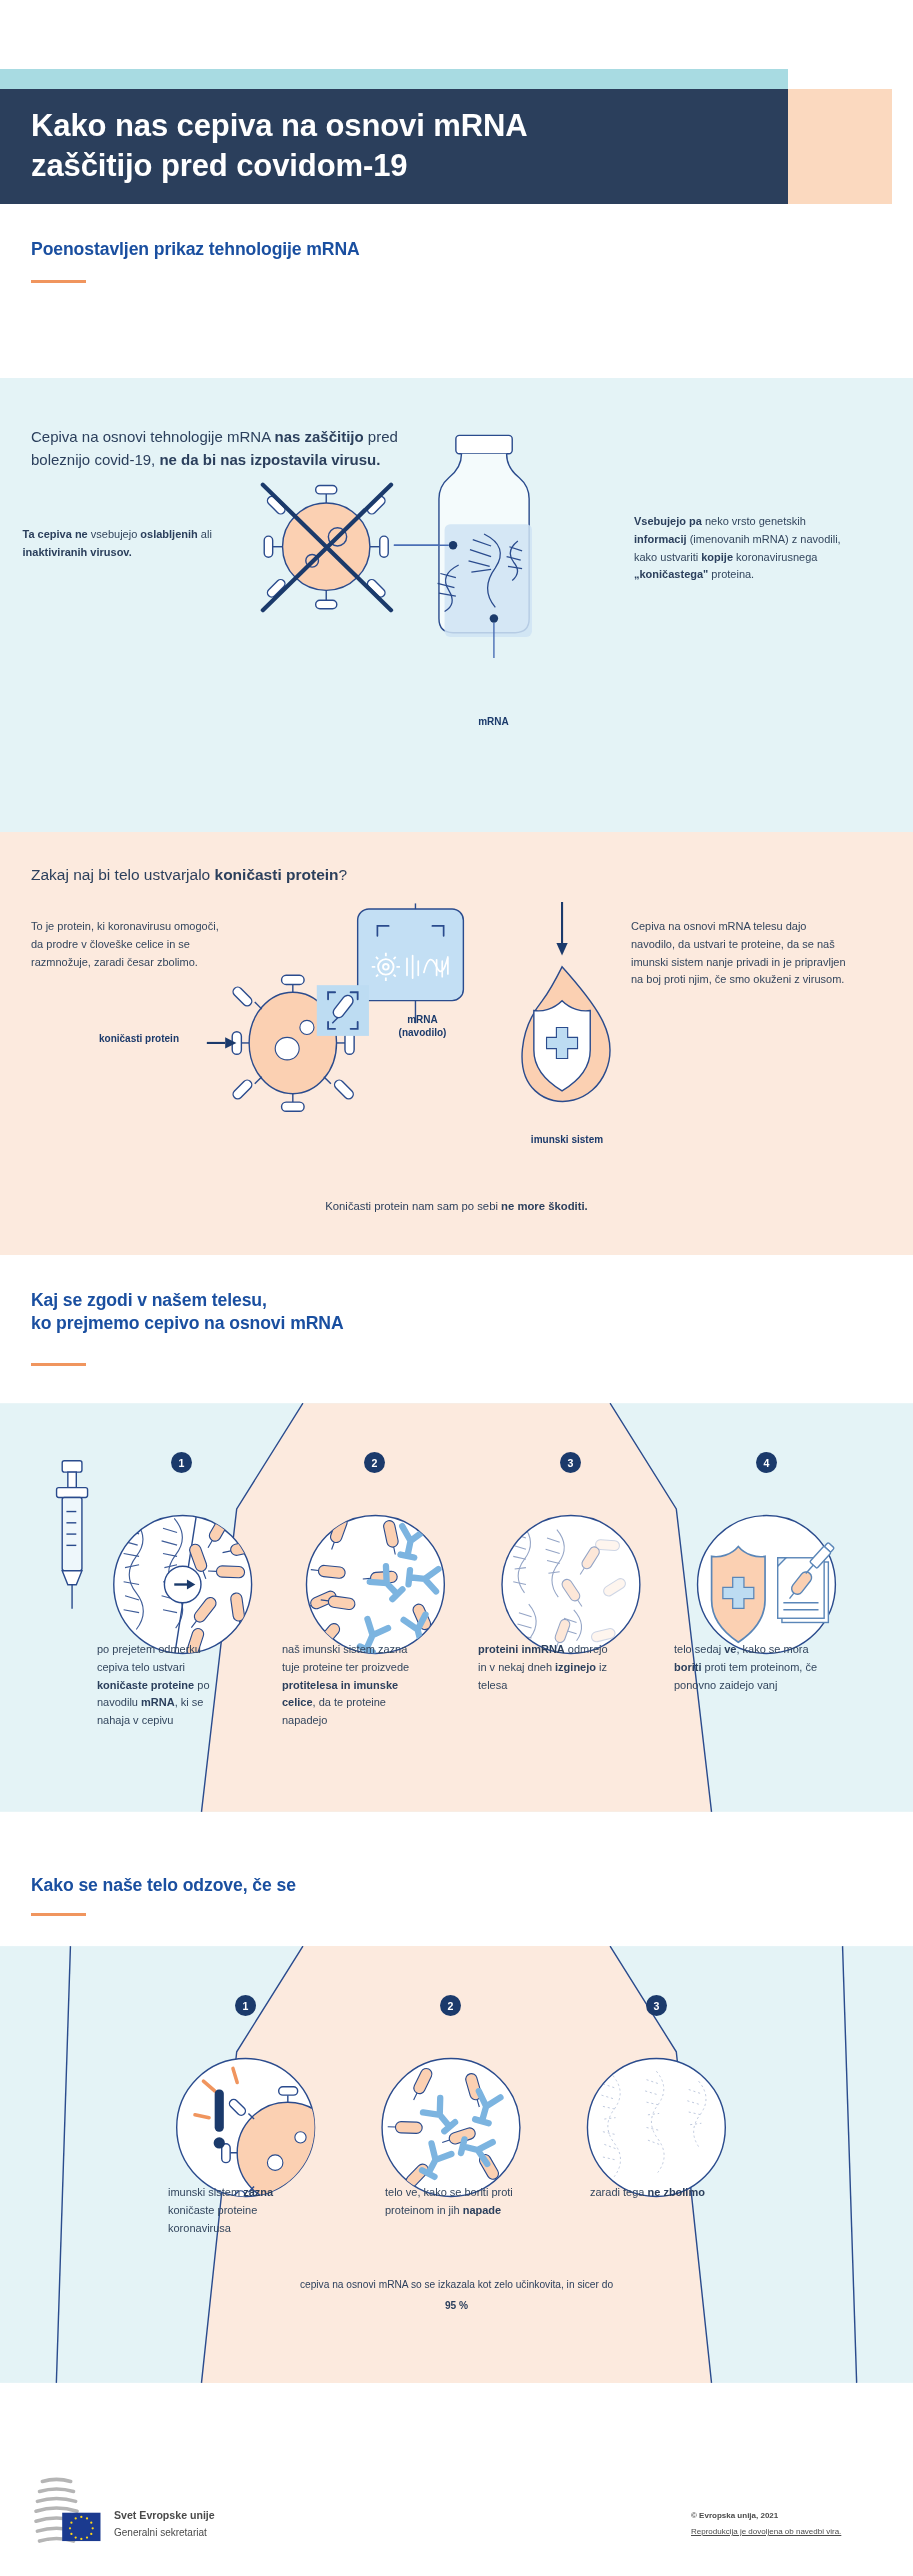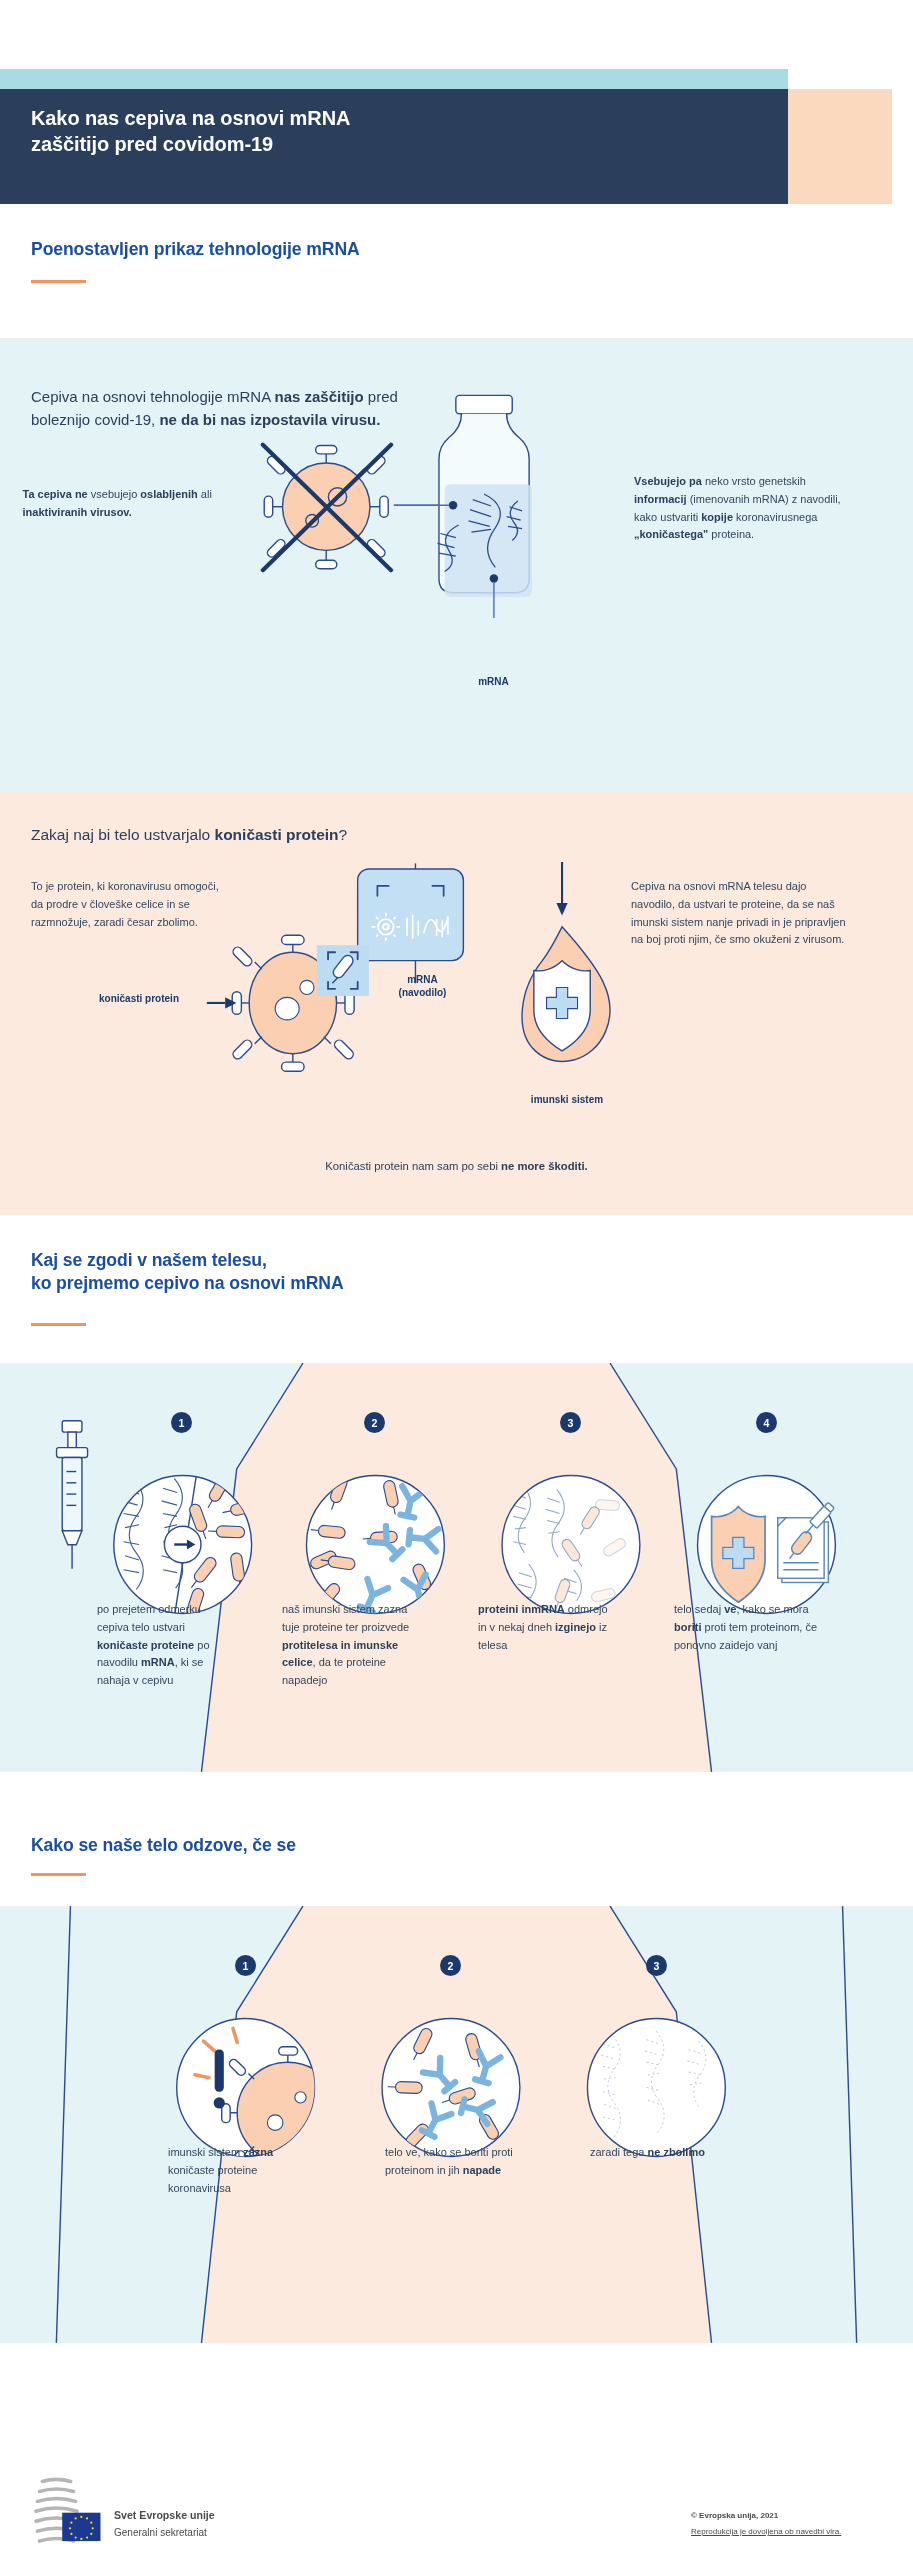--- a/index.html
+++ b/index.html
@@ -25,21 +25,21 @@
     --body-text:   #33465e;
   }
 
   
   .header-wrap { position: relative; width: 913px; height: 204px; }
   .hdr-cyan  { position: absolute; left: 0;    top: 69px;  width: 788px; height: 20px;  background: #a8dbe2; }
   .hdr-peach { position: absolute; left: 788px; top: 89px; width: 104px; height: 115px; background: #fbd9bf; }
   .hdr-navy  { position: absolute; left: 0;    top: 89px; width: 788px; height: 115px; background: #2b3f5c; }
   .hdr-title {
     position: absolute; left: 31px; top: 106px; width: 733px;
-    color: #ffffff; font-size: 20px; font-weight: bold; line-height: 1.28;
+    color: #ffffff; font-size: 31px; font-weight: bold; line-height: 1.28;
     letter-spacing: -0.1px;
   }
 
   
   .sec-head {
     color: #1a4fa0; font-size: 17.6px; font-weight: bold; line-height: 1.3;
     letter-spacing: -0.1px;
   }
   .rule { width: 55px; height: 2.8px; background: #f0955e; margin-top: 11.3px; }
 
@@ -76,21 +76,21 @@
 <div class="header-wrap">
   <div class="hdr-cyan"></div>
   <div class="hdr-peach"></div>
   <div class="hdr-navy"></div>
   <div class="hdr-title">
     <div>Kako nas cepiva na osnovi mRNA</div>
     <div>zaščitijo pred covidom-19</div>
   </div>
 </div>
 
-<div style="position:relative; height:134px;padding-left:48px;">
+<div style="position:relative; height:174px;padding-left:48px;">
   <div class="sec-head" style="position:absolute; left:31px; top:34px;">Poenostavljen prikaz tehnologije mRNA</div>
   <div class="rule" style="position:absolute; left:31px; top:65px;"></div>
 </div>
 
 <div class="band cyan" style="height:454px; position:relative;">
 
   <div class="lead" style="position:absolute; left:31px; top:48px; width:395px;">
     <span>Cepiva na osnovi tehnologije mRNA </span><b>nas zaščitijo</b><span> pred boleznijo covid-19, </span><b>ne da bi nas izpostavila virusu.</b>
   </div>
 
@@ -623,20 +623,24 @@
   </svg>
 
   <div class="num" style="position:absolute; left:235px; top:49px;">1</div>
   <div class="num" style="position:absolute; left:440px; top:49px;">2</div>
   <div class="num" style="position:absolute; left:646px; top:49px;">3</div>
 
   <div class="body" style="position:absolute; left:168px; top:238px; width:141px;"><span>imunski sistem </span><b>zazna</b><span> koničaste proteine koronavirusa</span></div>
   <div class="body" style="position:absolute; left:385px; top:238px; width:141px;"><span>telo ve, kako se boriti proti proteinom in jih </span><b>napade</b></div>
   <div class="body" style="position:absolute; left:590px; top:238px; width:134px;"><span>zaradi tega </span><b>ne zbolimo</b></div>
 
+  <div style="position:absolute; left:0; top:333px; width:913px; text-align:center; font-size:10.2px; color:#2b3f5c;">
+    <div>cepiva na osnovi mRNA so se izkazala kot zelo učinkovita, in sicer do</div>
+    <div style="font-weight:bold; margin-top:10px;">95 %</div>
+  </div>
 </div>
 
 <div class="footer">
   <svg style="position:absolute; left:31px; top:49px;" width="78" height="78" viewBox="0 0 110 110">
     <g stroke="#b5b5b5" stroke-width="5" stroke-linecap="round" fill="none">
       <path d="M16 12 Q36 6 56 12"></path>
       <path d="M12 26 Q36 19 60 26"></path>
       <path d="M9 40 Q36 32 63 40"></path>
       <path d="M7 54 Q36 45 65 54"></path>
       <path d="M7 68 Q36 59 65 68"></path>

